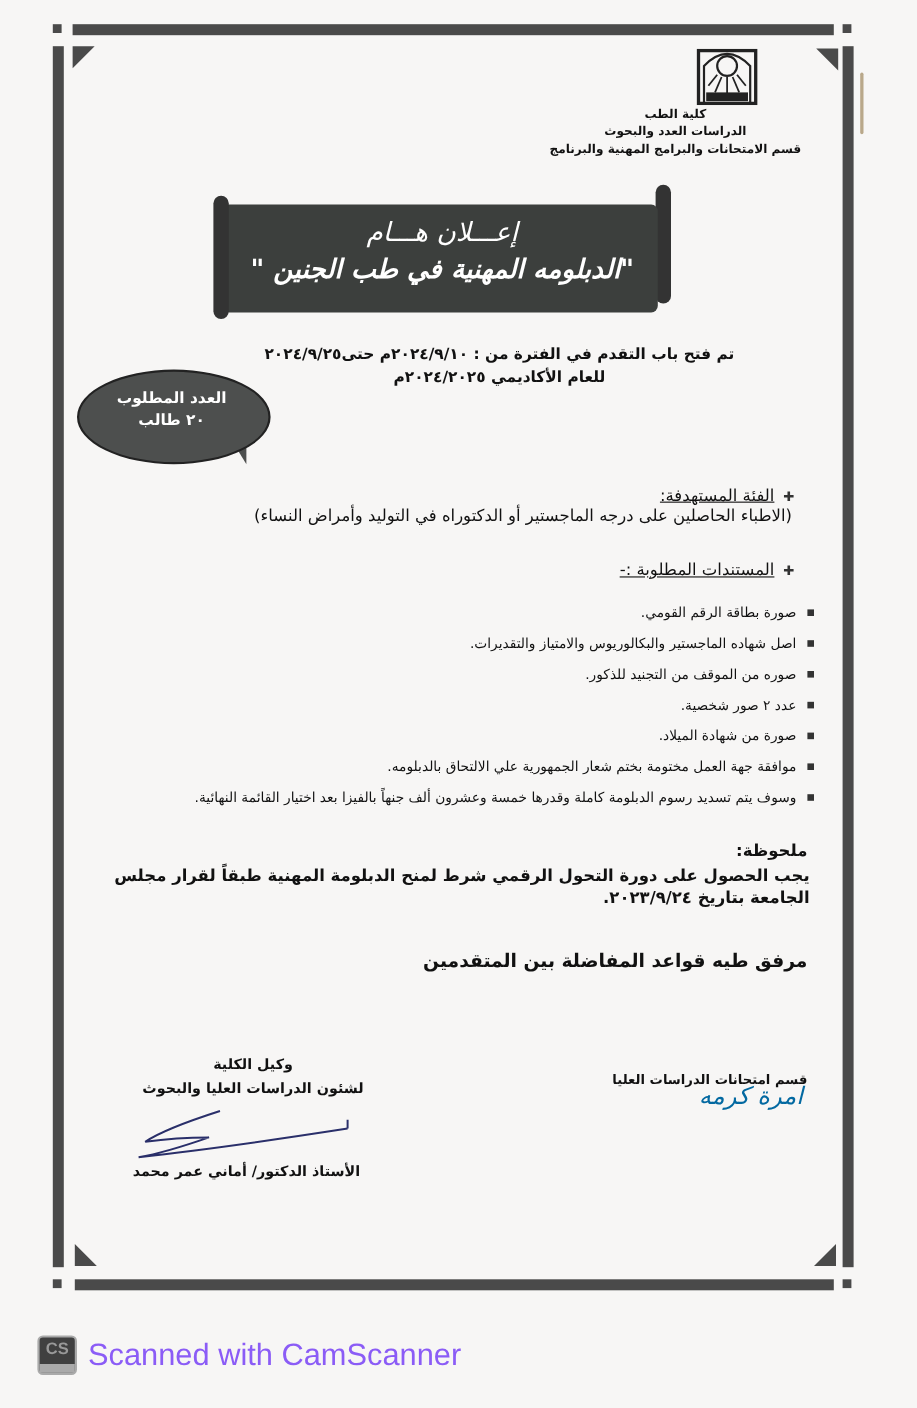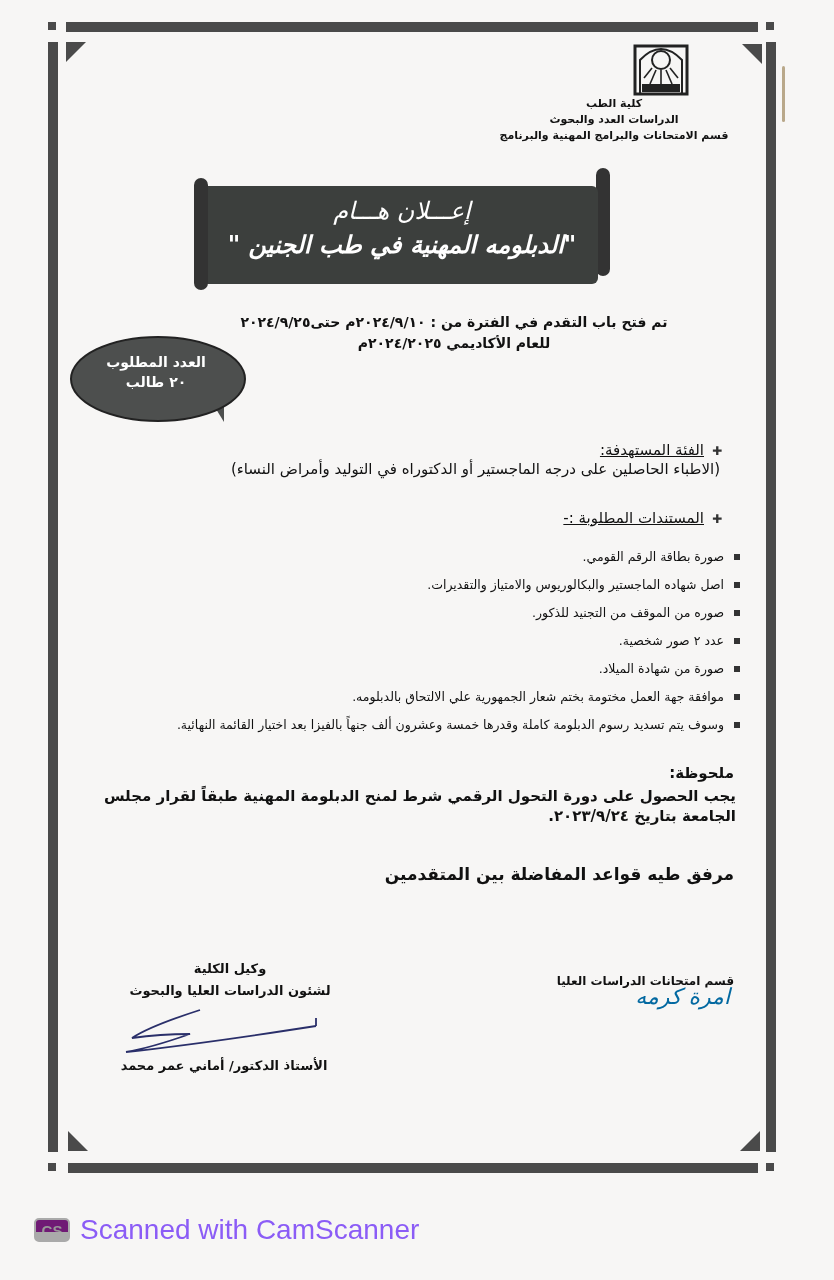--- a/index.html
+++ b/index.html
@@ -63,21 +63,21 @@
   .attached { right: 100px; top: 864px; font-weight: bold; font-size: 17px; }
 
   .dept-sign { right: 100px; top: 958px; text-align: left; font-weight: bold; font-size: 12px; margin-top: 16px; }
   .dept-scribble { right: 104px; top: 984px; font-family: "DejaVu Serif", serif; font-style: italic; font-size: 22px; color: #0369a1; }
 
   .vice { left: 110px; top: 958px; width: 240px; text-align: center; font-weight: bold; font-size: 13px; line-height: 22px; }
   .vice-sig { left: 120px; top: 1004px; width: 210px; height: 56px; }
   .vice-name { left: 104px; top: 1058px; width: 240px; text-align: center; font-weight: bold; font-size: 13px; }
 
   .cs { left: 34px; top: 1214px; display: flex; align-items: center; }
-  .cs-logo { width: 36px; height: 24px; border: 2px solid #aaa; border-radius: 5px; box-sizing: border-box; position: relative; background: #701a75; }
+  .cs-logo { width: 36px; height: 36px; border: 2px solid #aaa; border-radius: 5px; box-sizing: border-box; position: relative; background: #404040; }
   .cs-logo span { position: absolute; left: 0; top: 2px; width: 32px; text-align: center; font-weight: bold; font-size: 15px; color: #999; font-family: "Liberation Sans", sans-serif; }
   .cs-logo::after { content: ""; position: absolute; left: 0; bottom: 0; width: 32px; height: 8px; background: #aaa; }
   .cs-text { margin-left: 10px; font-size: 28px; color: #8b5cf6; font-family: "Liberation Sans", sans-serif; }
 
   .edge-mark { left: 782px; top: 66px; width: 3px; height: 56px; background: #b9a88a; border-radius: 2px; }
 </style>
 </head>
 <body>
 
 <div class="page">

